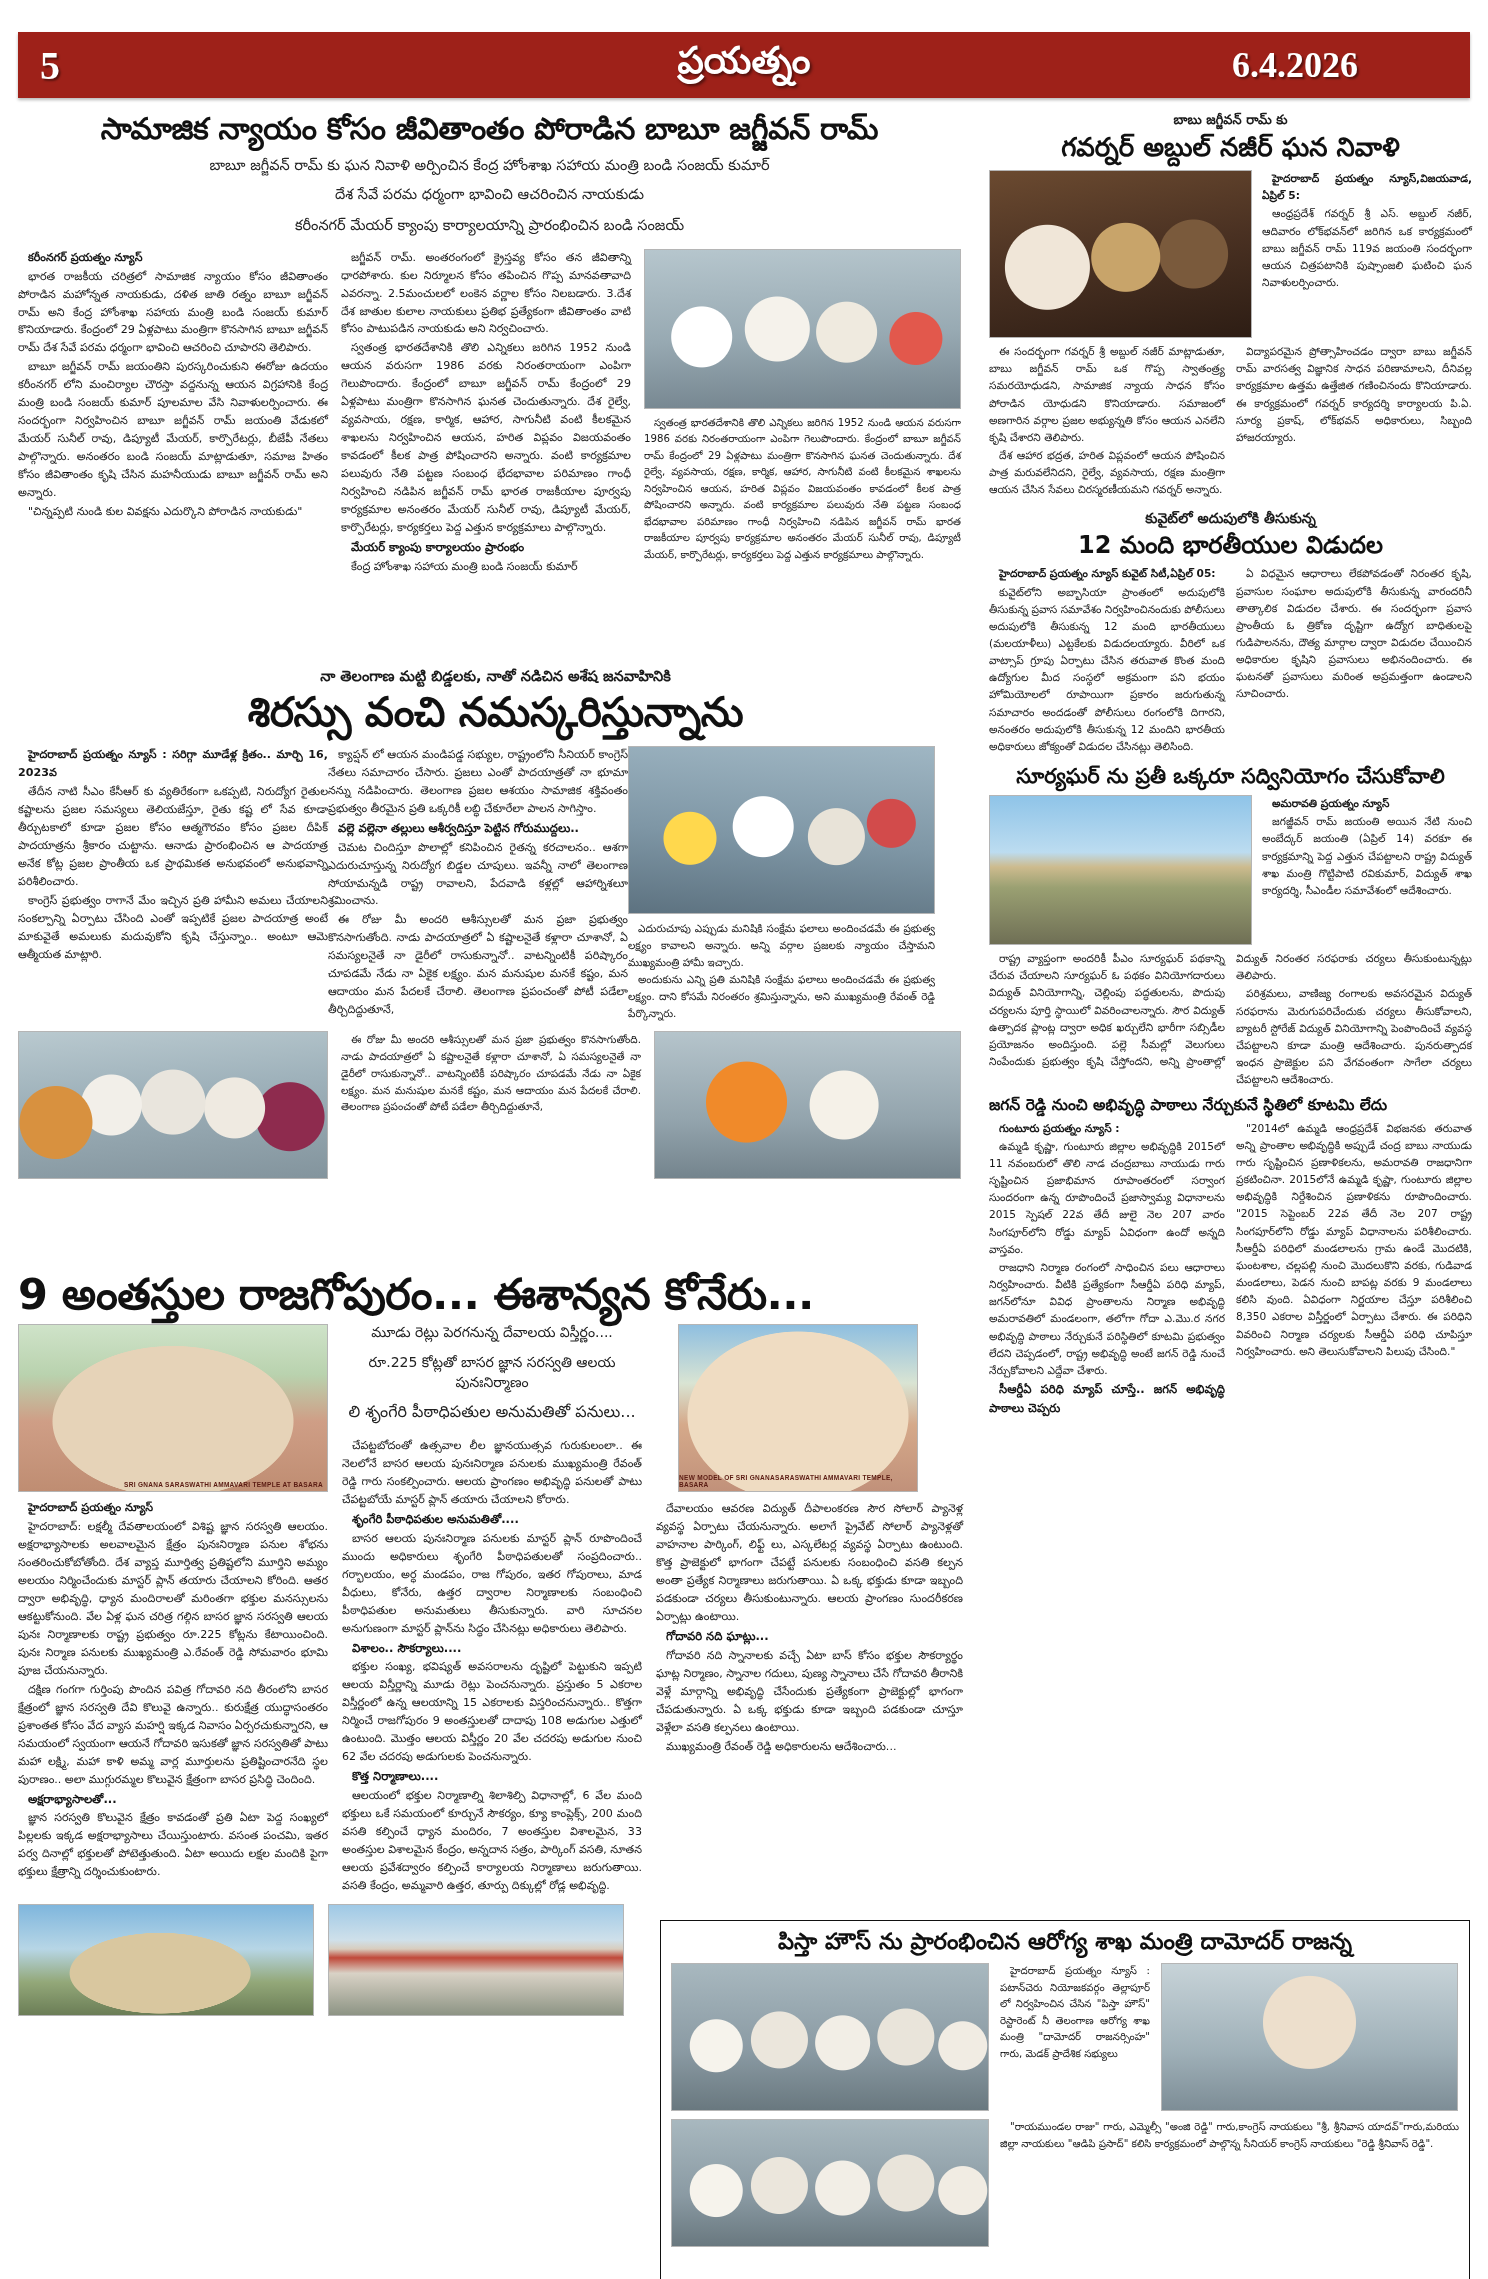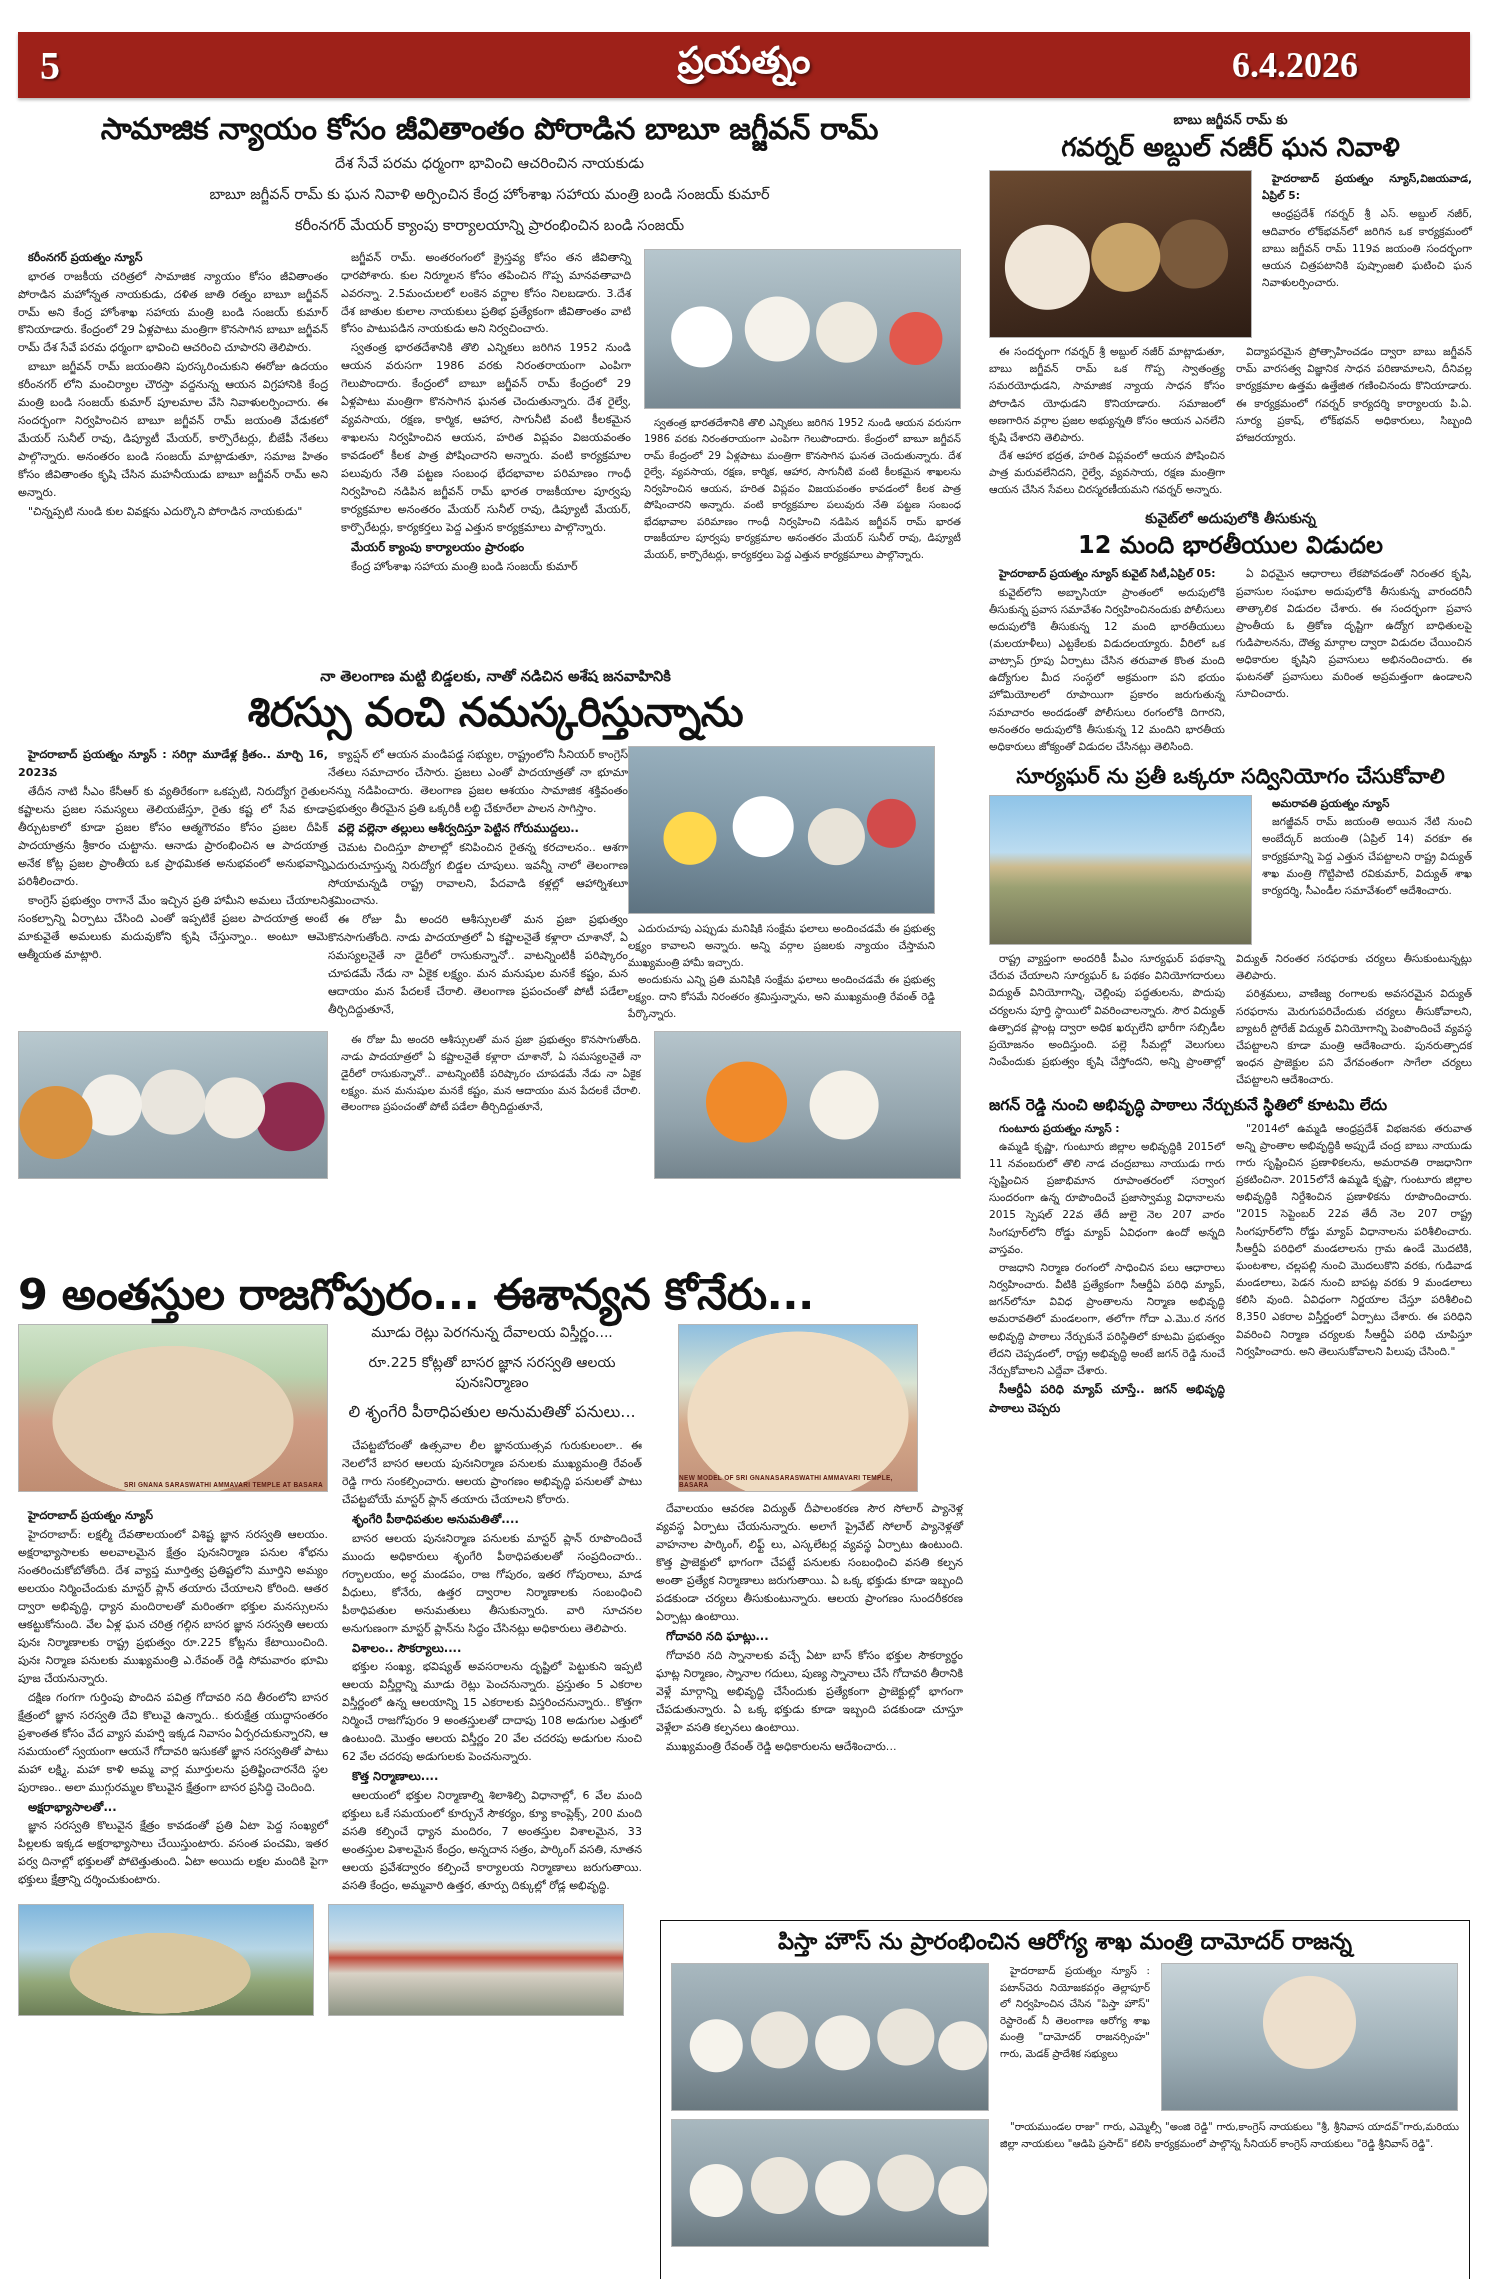--- a/index.html
+++ b/index.html
@@ -165,22 +165,22 @@
     <span class="title">ప్రయత్నం</span>
     <span class="date">6.4.2026</span>
   </div>
 
   <div style="display:flex; gap:28px; margin-top:14px;">
 
     <div style="width:955px;">
 
       <div class="hl-main" style="font-size:30px; letter-spacing:-0.3px;">సామాజిక న్యాయం కోసం జీవితాంతం పోరాడిన బాబూ జగ్జీవన్ రామ్</div>
 
+      <div class="sub" style="font-size:14.5px; margin-top:11px;">బాబూ జగ్జీవన్ రామ్ కు ఘన నివాళి అర్పించిన కేంద్ర హోంశాఖ సహాయ మంత్రి బండి సంజయ్ కుమార్</div>
       <div class="sub" style="font-size:14.5px; margin-top:9px;">దేశ సేవే పరమ ధర్మంగా భావించి ఆచరించిన నాయకుడు</div>
-      <div class="sub" style="font-size:14.5px; margin-top:11px;">బాబూ జగ్జీవన్ రామ్ కు ఘన నివాళి అర్పించిన కేంద్ర హోంశాఖ సహాయ మంత్రి బండి సంజయ్ కుమార్</div>
       <div class="sub" style="font-size:14.5px; margin-top:11px;">కరీంనగర్ మేయర్ క్యాంపు కార్యాలయాన్ని ప్రారంభించిన బండి సంజయ్</div>
 
       <div style="display:flex; gap:13px; margin-top:12px;">
 
         <div class="body-col" style="width:310px;">
           <p class="dateline">కరీంనగర్ ప్రయత్నం న్యూస్</p>
           <p>భారత రాజకీయ చరిత్రలో సామాజిక న్యాయం కోసం జీవితాంతం పోరాడిన మహోన్నత నాయకుడు, దళిత జాతి రత్నం బాబూ జగ్జీవన్ రామ్ అని కేంద్ర హోంశాఖ సహాయ మంత్రి బండి సంజయ్ కుమార్ కొనియాడారు. కేంద్రంలో 29 ఏళ్లపాటు మంత్రిగా కొనసాగిన బాబూ జగ్జీవన్ రామ్ దేశ సేవే పరమ ధర్మంగా భావించి ఆచరించి చూపారని తెలిపారు.</p>
           <p>బాబూ జగ్జీవన్ రామ్ జయంతిని పురస్కరించుకుని ఈరోజు ఉదయం కరీంనగర్ లోని మంచిర్యాల చౌరస్తా వద్దనున్న ఆయన విగ్రహానికి కేంద్ర మంత్రి బండి సంజయ్ కుమార్ పూలమాల వేసి నివాళులర్పించారు. ఈ సందర్భంగా నిర్వహించిన బాబూ జగ్జీవన్ రామ్ జయంతి వేడుకలో మేయర్ సునీల్ రావు, డిప్యూటీ మేయర్, కార్పొరేటర్లు, బీజేపీ నేతలు పాల్గొన్నారు. అనంతరం బండి సంజయ్ మాట్లాడుతూ, సమాజ హితం కోసం జీవితాంతం కృషి చేసిన మహనీయుడు బాబూ జగ్జీవన్ రామ్ అని అన్నారు.</p>
           <p>"చిన్నప్పటి నుండి కుల వివక్షను ఎదుర్కొని పోరాడిన నాయకుడు"</p>
         </div>
@@ -309,21 +309,21 @@
   <div style="position:absolute; left:18px; top:1238px; width:955px;">
 
     <div class="hl-main" style="font-size:43px; letter-spacing:-0.6px; text-align:left;">9 అంతస్తుల రాజగోపురం... ఈశాన్యన కోనేరు...</div>
 
     <div style="display:flex; gap:14px; margin-top:6px;">
 
       <div style="width:310px;">
         <div class="photo ph-temple" style="width:310px; height:168px; border:1px solid #b5b5b5;">
           <span class="cap">SRI GNANA SARASWATHI AMMAVARI TEMPLE AT BASARA</span>
         </div>
-        <div class="body-col" style="margin-top:15px;">
+        <div class="body-col" style="margin-top:7px;">
           <p class="dateline">హైదరాబాద్ ప్రయత్నం న్యూస్</p>
           <p>హైదరాబాద్: లక్షల్మీ దేవతాలయంలో విశిష్ట జ్ఞాన సరస్వతి ఆలయం. అక్షరాభ్యాసాలకు అలవాలమైన క్షేత్రం పునఃనిర్మాణ పనుల శోభను సంతరించుకోబోతోంది. దేశ వ్యాప్త మూర్తిత్వ ప్రతిష్టలోని మూర్తిని అమ్యం అలయం నిర్మించేందుకు మాస్టర్ ప్లాన్ తయారు చేయాలని కోరింది. ఆతర ద్వారా అభివృద్ధి, ధ్యాన మందిరాలతో మరింతగా భక్తుల మనస్సులను ఆకట్టుకోనుంది. వేల ఏళ్ల ఘన చరిత్ర గల్గిన బాసర జ్ఞాన సరస్వతి ఆలయ పునః నిర్మాణాలకు రాష్ట్ర ప్రభుత్వం రూ.225 కోట్లను కేటాయించింది. పునః నిర్మాణ పనులకు ముఖ్యమంత్రి ఎ.రేవంత్ రెడ్డి సోమవారం భూమి పూజ చేయనున్నారు.</p>
           <p>దక్షిణ గంగగా గుర్తింపు పొందిన పవిత్ర గోదావరి నది తీరంలోని బాసర క్షేత్రంలో జ్ఞాన సరస్వతి దేవి కొలువై ఉన్నారు.. కురుక్షేత్ర యుద్ధాసంతరం ప్రశాంతత కోసం వేద వ్యాస మహర్షి ఇక్కడ నివాసం ఏర్పరచుకున్నారని, ఆ సమయంలో స్వయంగా ఆయనే గోదావరి ఇసుకతో జ్ఞాన సరస్వతితో పాటు మహా లక్ష్మి, మహా కాళి అమ్మ వార్ల మూర్తులను ప్రతిష్టించారనేది స్థల పురాణం.. అలా ముగ్గురమ్మల కొలువైన క్షేత్రంగా బాసర ప్రసిద్ధి చెందింది.</p>
           <p class="runhead">అక్షరాభ్యాసాలతో...</p>
           <p>జ్ఞాన సరస్వతి కొలువైన క్షేత్రం కావడంతో ప్రతి ఏటా పెద్ద సంఖ్యలో పిల్లలకు ఇక్కడ అక్షరాభ్యాసాలు చేయిస్తుంటారు. వసంత పంచమి, ఇతర పర్వ దినాల్లో భక్తులతో పోటెత్తుతుంది. ఏటా అయిదు లక్షల మందికి పైగా భక్తులు క్షేత్రాన్ని దర్శించుకుంటారు.</p>
         </div>
       </div>
 
       <div style="width:300px;">
         <div class="sub" style="font-size:14px;">మూడు రెట్లు పెరగనున్న దేవాలయ విస్తీర్ణం....</div>

